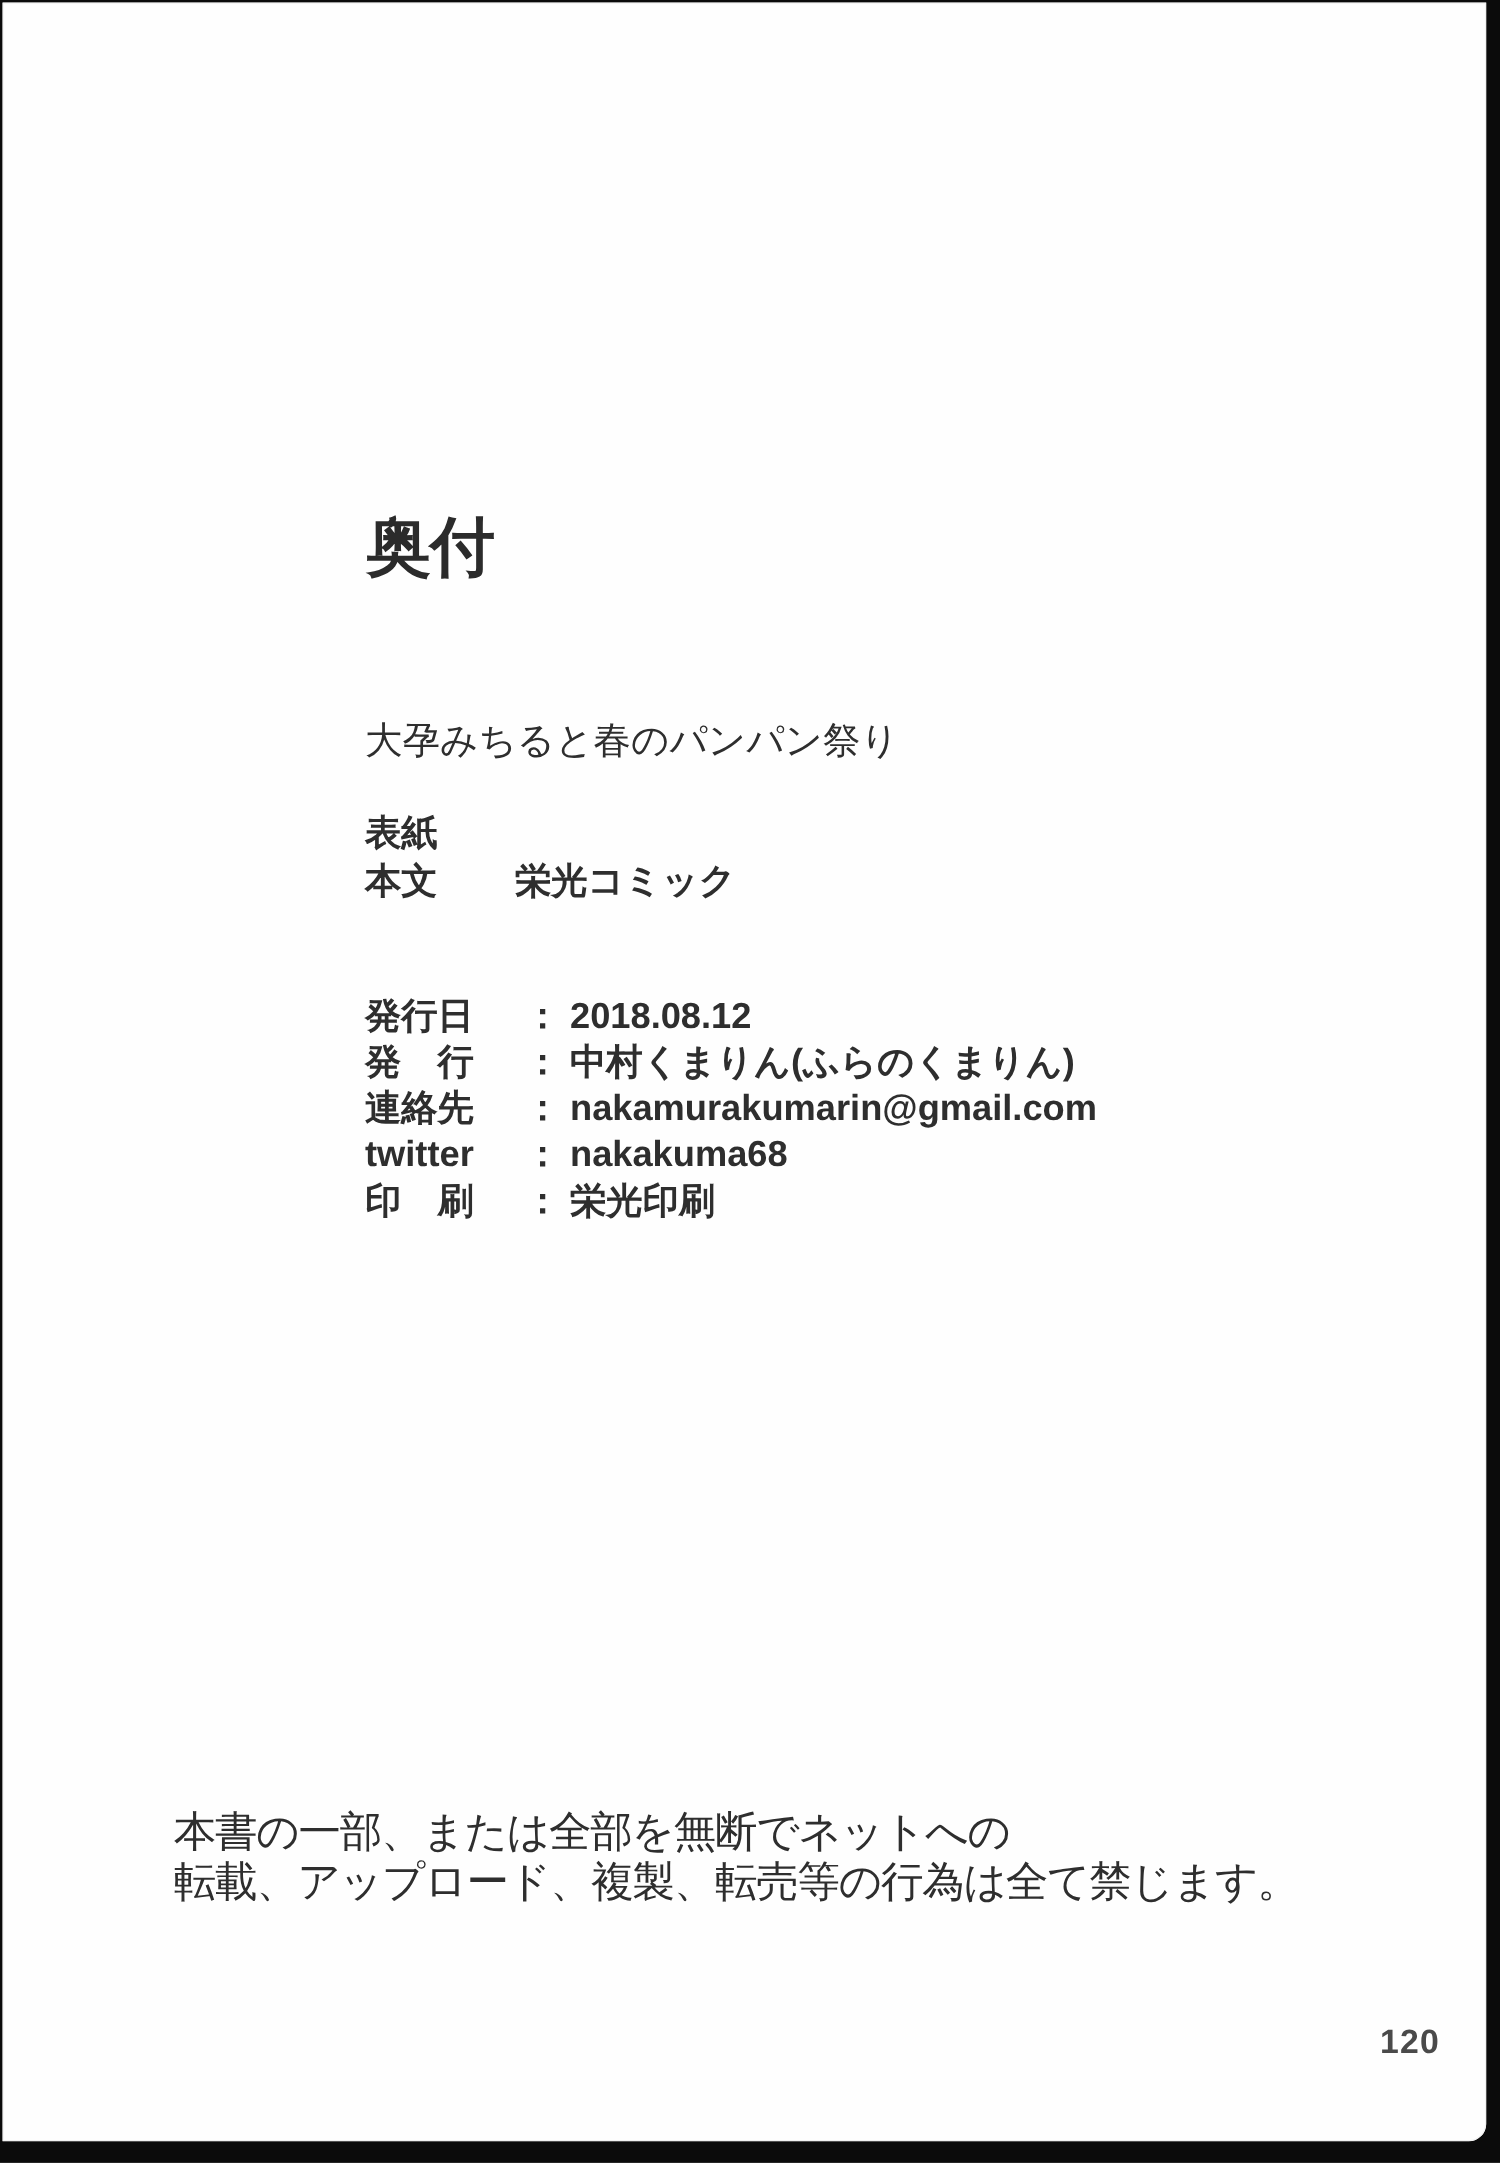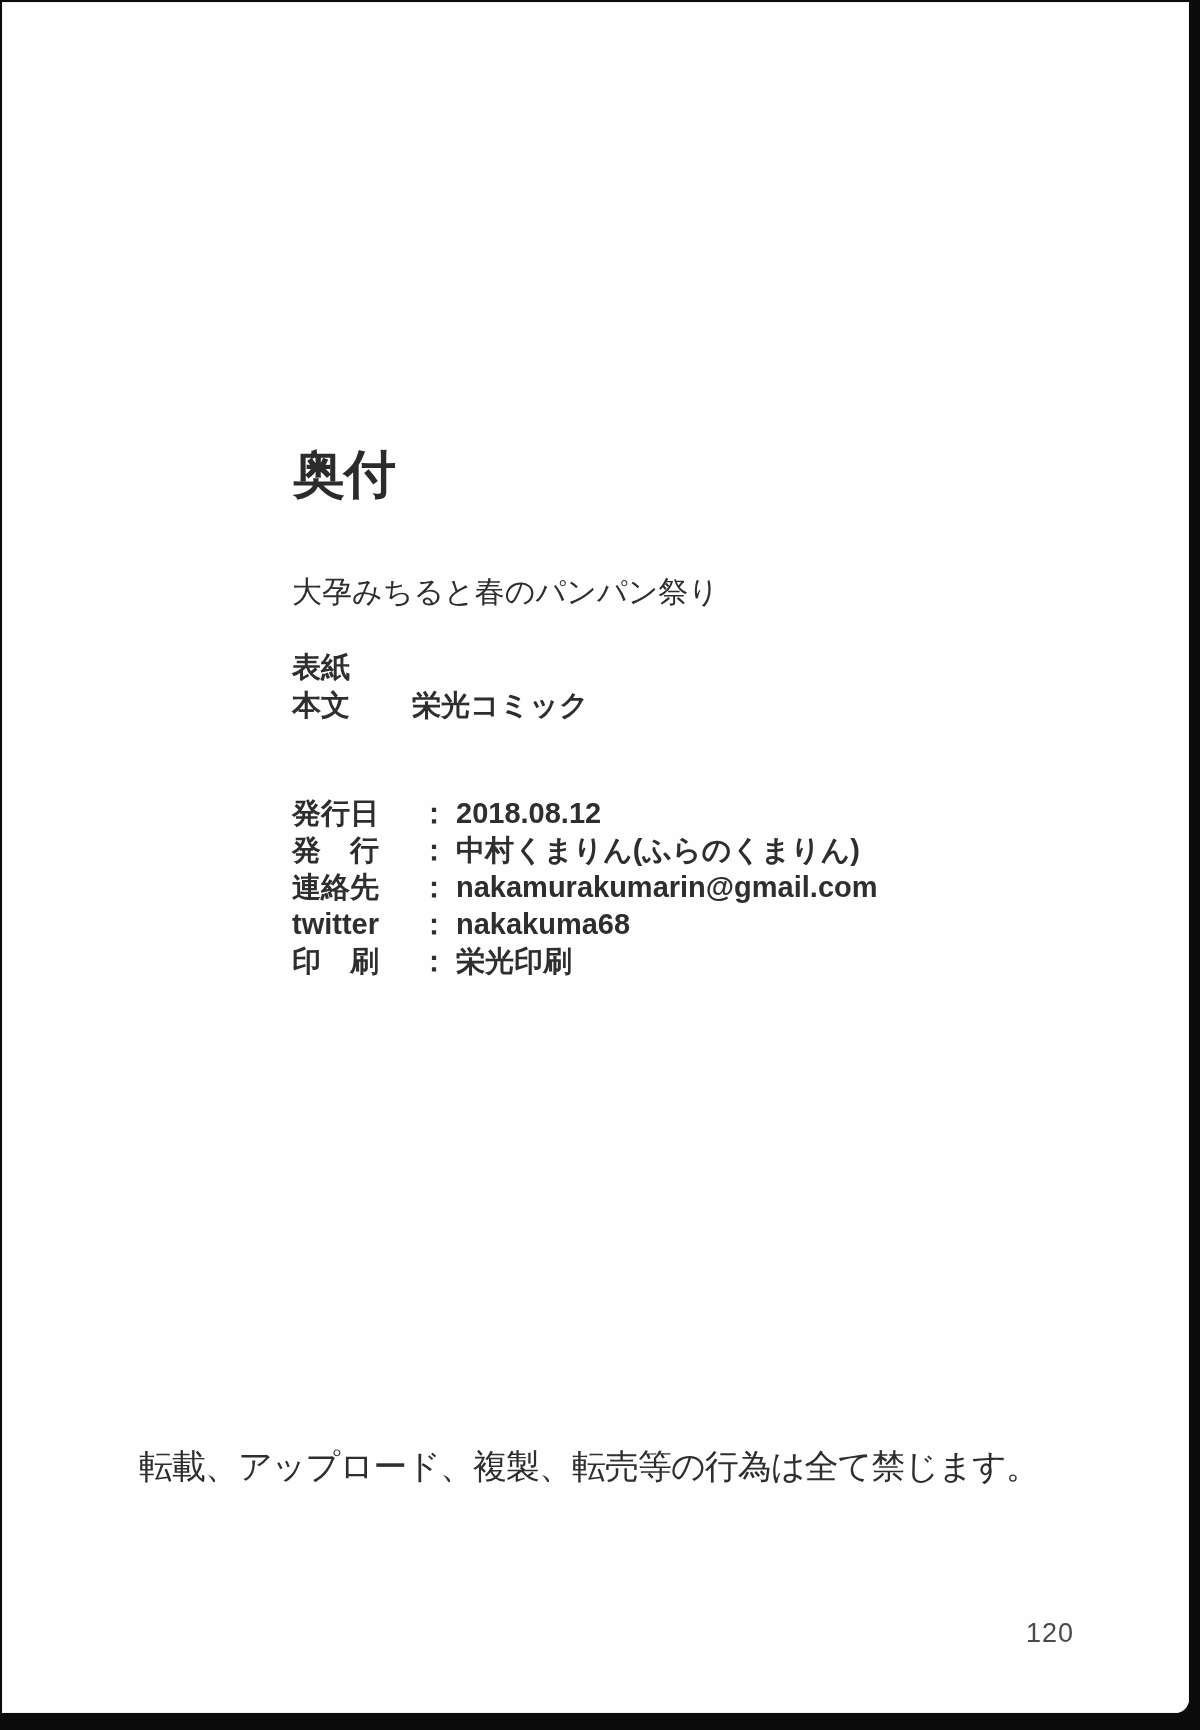--- a/index.html
+++ b/index.html
@@ -32,21 +32,20 @@
   }
   .heading {
     position: absolute;
     left: 291px;
     top: 408px;
     font-size: 52px;
     font-weight: 800;
     letter-spacing: -1px;
     color: #2b2b2b;
     line-height: 1.1;
-    margin-top: 36px;
   }
   .book-title {
     position: absolute;
     left: 290px;
     top: 570px;
     font-size: 30px;
     font-weight: 400;
     letter-spacing: 0px;
     color: #2e2e2e;
   }
@@ -100,24 +99,24 @@
     left: 137px;
     top: 1444px;
     font-size: 34px;
     font-weight: 400;
     color: #2e2e2e;
     line-height: 40px;
     letter-spacing: -1px;
   }
   .page-number {
     position: absolute;
-    left: 1024px;
+    left: 1102px;
     top: 1616px;
     font-size: 27px;
-    font-weight: 400;
+    font-weight: 700;
     color: #4a4a4a;
     letter-spacing: 1px;
   }
 </style>
 </head>
 <body>
 
 <div class="scan-bg"></div>
 
 <div class="paper">
@@ -158,18 +157,19 @@
       <span class="info-value">nakakuma68</span>
     </div>
     <div class="info-row">
       <span class="info-label">印　刷</span>
       <span class="info-colon">：</span>
       <span class="info-value">栄光印刷</span>
     </div>
   </div>
 
   <div class="disclaimer">
+    <div>本書の一部、または全部を無断でネットへの</div>
     <div>転載、アップロード、複製、転売等の行為は全て禁じます。</div>
   </div>
 
   <div class="page-number">120</div>
 
 </div>
 
 </body></html>

